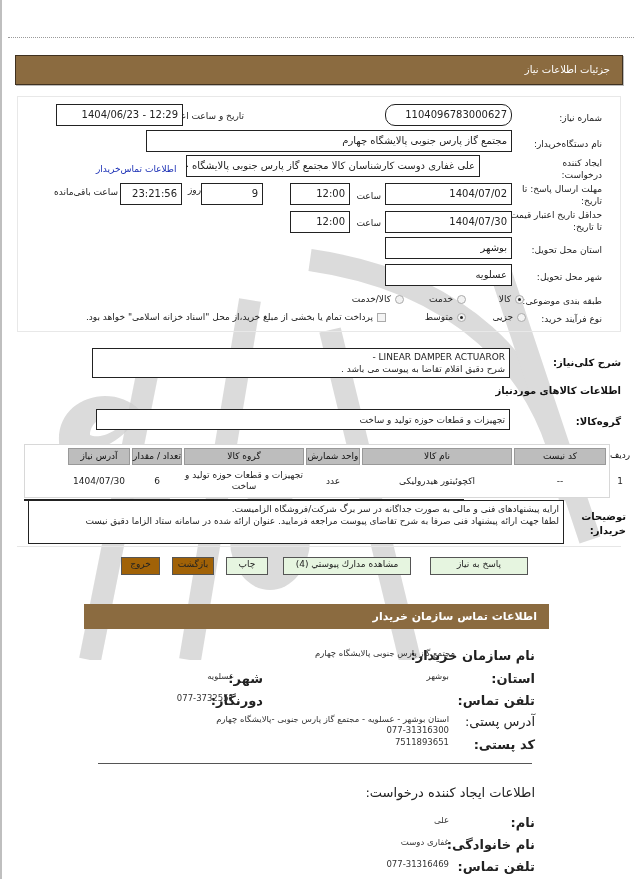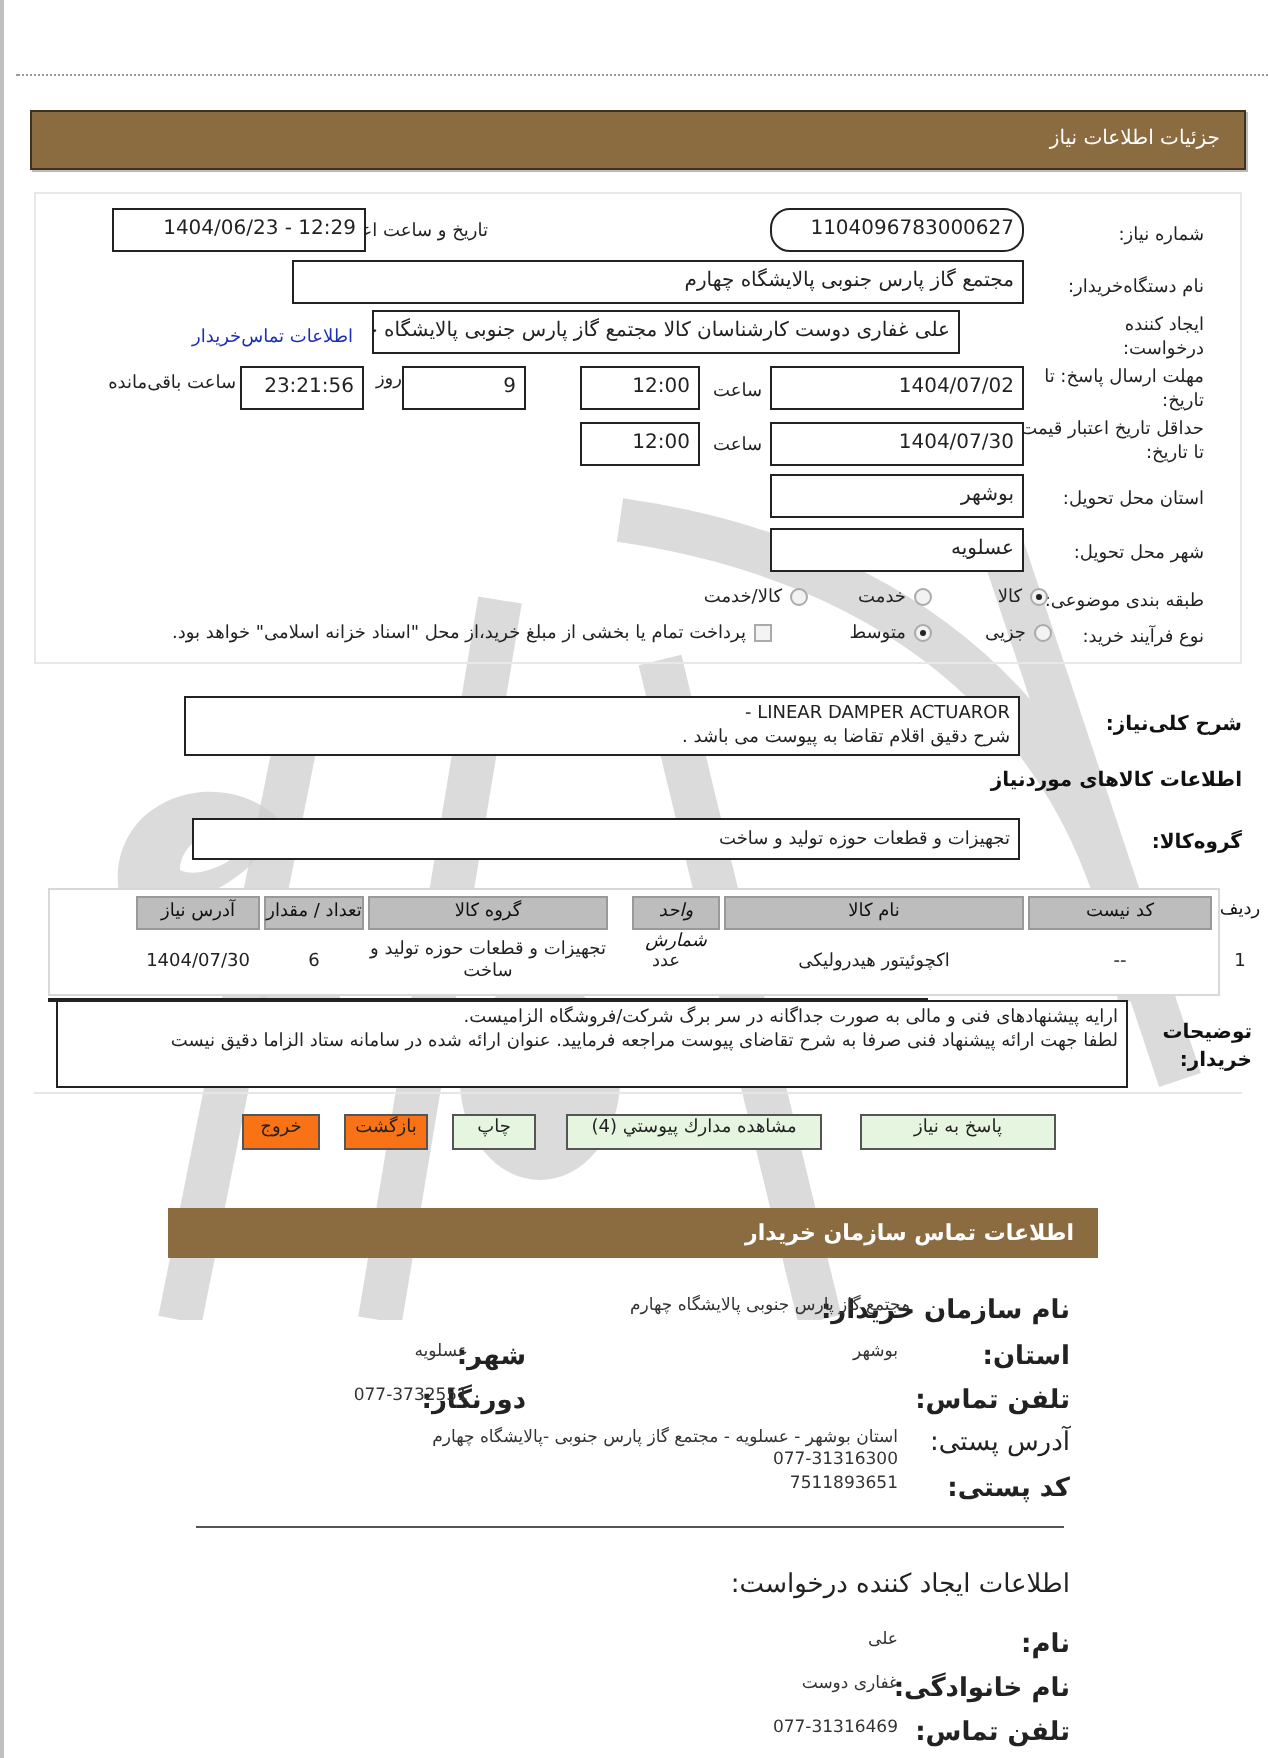--- a/index.html
+++ b/index.html
@@ -18,21 +18,21 @@
   .check { display: inline-block; width: 9px; height: 9px; border: 1px solid #aaa; background: #f4f4f4; vertical-align: middle; }
   .opt { position: absolute; font-size: 9px; white-space: nowrap; }
   .opt .radio, .opt .check { margin-left: 4px; }
   .sec-title { position: absolute; font-weight: bold; font-size: 10px; color: #111; white-space: nowrap; }
   .tbl-wrap { position: absolute; left: 24px; top: 444px; width: 586px; height: 54px; border: 1px solid #d8d8d8; background: #fff; }
   .th { position: absolute; top: 3px; height: 17px; background: #bdbdbd; border: 1px solid #999; font-size: 9px; line-height: 15px; text-align: center; color: #111; }
   .td { position: absolute; top: 22px; height: 28px; font-size: 9px; text-align: center; line-height: 11px; display: flex; align-items: center; justify-content: center; }
   .desc-box { position: absolute; border: 1px solid #222; background: #fff; font-size: 9px; line-height: 12px; padding: 2px 4px; text-align: right; }
   .btn { position: absolute; top: 557px; height: 18px; border: 1px solid #555; font-size: 9px; line-height: 12px; text-align: center; overflow: hidden; }
   .btn.green { background: #e6f5e0; }
-  .btn.red { background: #f97316; }
+  .btn.red { background: #a16207; }
   .contact-bar { position: absolute; left: 84px; top: 604px; width: 465px; height: 25px; background: #8b6b40; color: #fff; font-size: 11px; font-weight: bold; line-height: 25px; padding-right: 12px; }
   .c-lbl { position: absolute; font-size: 13px; color: #222; white-space: nowrap; }
   .c-val { position: absolute; font-size: 8.5px; color: #333; white-space: nowrap; }
   .c-rule { position: absolute; left: 98px; top: 763px; width: 434px; border-top: 1px solid #555; }
 </style>
 </head>
 <body>
 
 <div class="left-rule"></div>
 <div class="top-dots"></div>
@@ -108,21 +108,21 @@
 
 <span class="sec-title" style="right:13px; top:385px;">اطلاعات کالاهای موردنیاز</span>
 
 <span class="sec-title" style="right:13px; top:416px;">گروه‌کالا:</span>
 <div class="box" style="left:96px; top:409px; width:414px; height:21px; font-size:9px;">تجهیزات و قطعات حوزه تولید و ساخت</div>
 
 <div class="tbl-wrap">
   <div class="th" style="right:-22px; width:22px; border:none; background:transparent;">ردیف</div>
   <div class="th" style="right:3px; width:92px;">کد نیست</div>
   <div class="th" style="right:97px; width:150px;">نام کالا</div>
-  <div class="th" style="right:249px; width:44px;font-style:italic;">واحد شمارش</div>
+  <div class="th" style="right:249px; width:54px;">واحد شمارش</div>
   <div class="th" style="right:305px; width:120px;">گروه کالا</div>
   <div class="th" style="right:427px; width:50px;">تعداد / مقدار</div>
   <div class="th" style="right:479px; width:62px;">آدرس نیاز</div>
 
   <div class="td" style="right:-22px; width:22px;">1</div>
   <div class="td" style="right:3px; width:92px;">--</div>
   <div class="td" style="right:97px; width:150px;">اکچوئیتور هیدرولیکی</div>
   <div class="td" style="right:249px; width:54px;">عدد</div>
   <div class="td" style="right:305px; width:120px;">تجهیزات و قطعات حوزه تولید و ساخت</div>
   <div class="td" style="right:427px; width:50px;">6</div>

